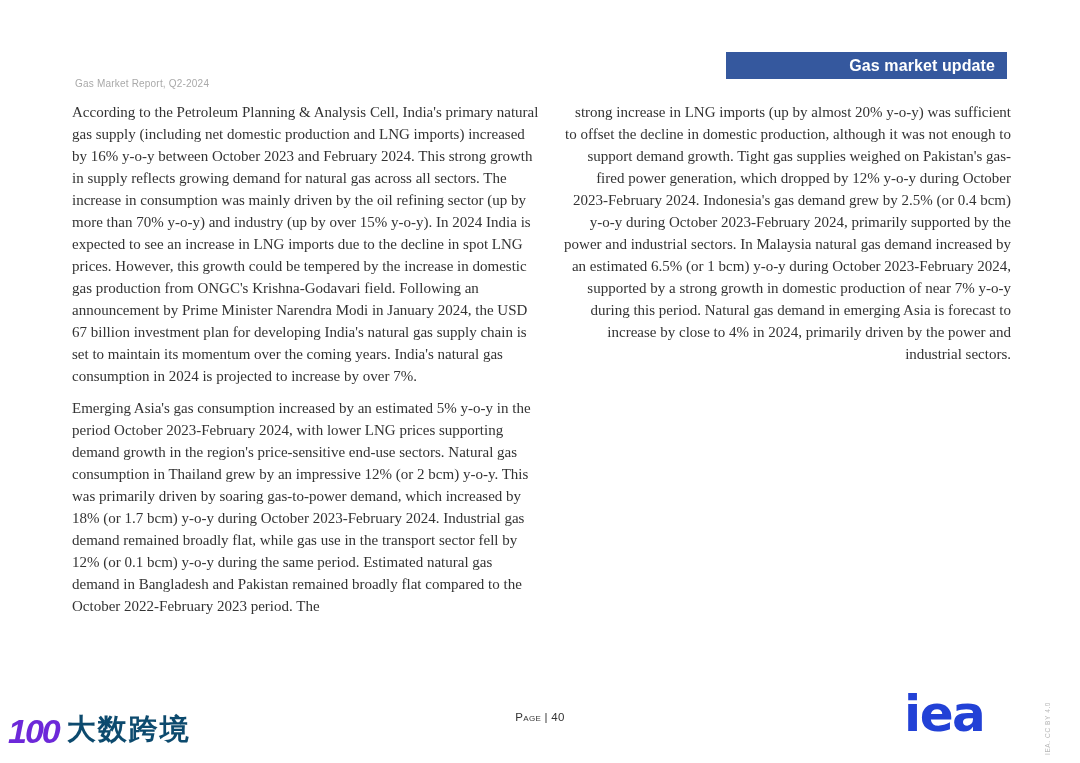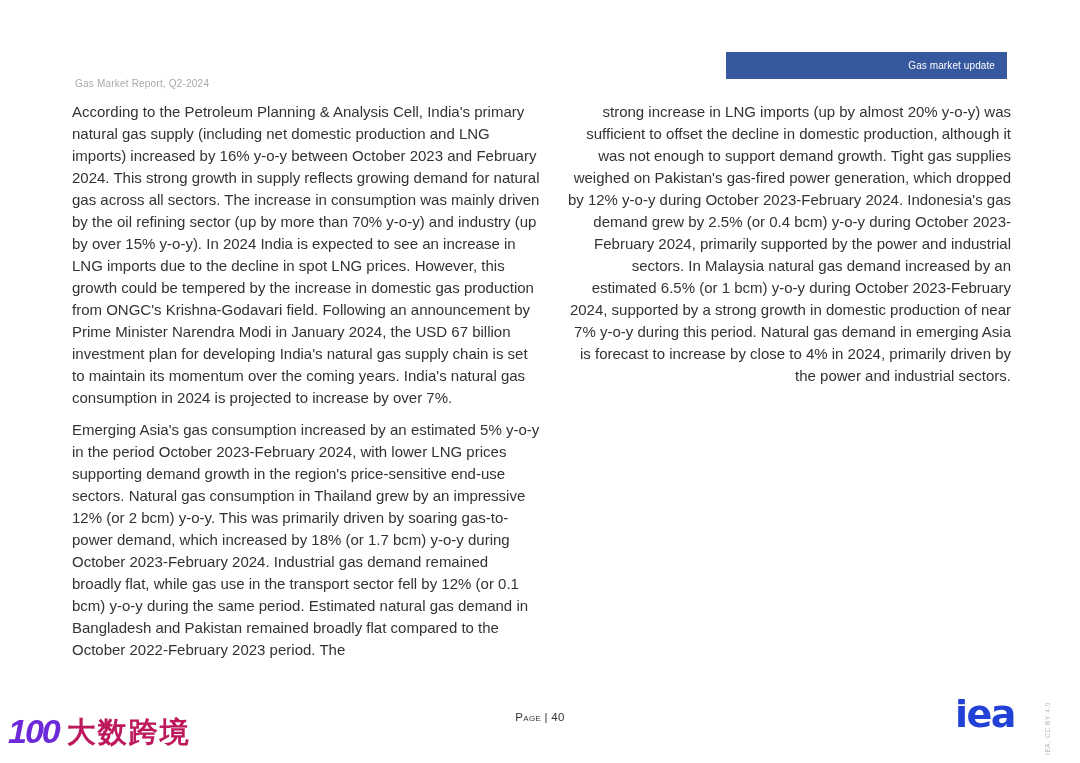--- a/index.html
+++ b/index.html
@@ -31,53 +31,54 @@
     height: 27px;
     background: #35589e;
     box-sizing: border-box;
     display: flex;
     align-items: center;
     justify-content: flex-end;
     padding-right: 12px;
   }
   .banner .banner-label {
     color: #ffffff;
-    font-size: 10px;
-    font-weight: 400;
+    font-size: 16px;
+    font-weight: 700;
     letter-spacing: 0.1px;
   }
   
   .column {
     position: absolute;
     top: 101px;
     color: #333333;
     font-size: 15px;
     line-height: 22px;
   }
   .column-left  { left: 72px;  width: 468px; }
   .column-right { left: 563px; width: 448px; text-align: right; }
   .column p {
     margin: 0 0 10px 0;
+    font-family: Liberation Serif, serif;
   }
   
   .page-label {
     position: absolute;
     left: 50%;
     transform: translateX(-50%);
     top: 711px;
     font-size: 11.5px;
     color: #333333;
     font-variant: small-caps;
     letter-spacing: 0.3px;
   }
   .iea-logo {
     position: absolute;
-    left: 955px;
+    left: 904px;
     top: 695px;
-    font-size: 38px;
+    font-size: 50px;
     line-height: 38px;
     font-weight: bold;
     color: #2241d6;
     letter-spacing: -1.5px;
     font-family: "DejaVu Sans", sans-serif;
   }
   .license-vertical {
     position: absolute;
     left: 1044px;
     top: 693px;
@@ -106,23 +107,23 @@
     line-height: 34px;
     font-weight: bold;
     font-style: italic;
     letter-spacing: -2px;
     color: #6d28d9;
   }
   .wm-text {
     font-size: 29px;
     line-height: 32px;
     font-weight: bold;
-    color: #be185d;
+    color: #0c4a6e;
     letter-spacing: 2px;
-    font-family: Liberation Sans, sans-serif;
+    font-family: Liberation Mono, monospace;
   }
 </style>
 </head>
 <body>
 
 <div class="report-title">Gas Market Report, Q2-2024</div>
 
 <div class="banner">
   <span class="banner-label">Gas market update</span>
 </div>

